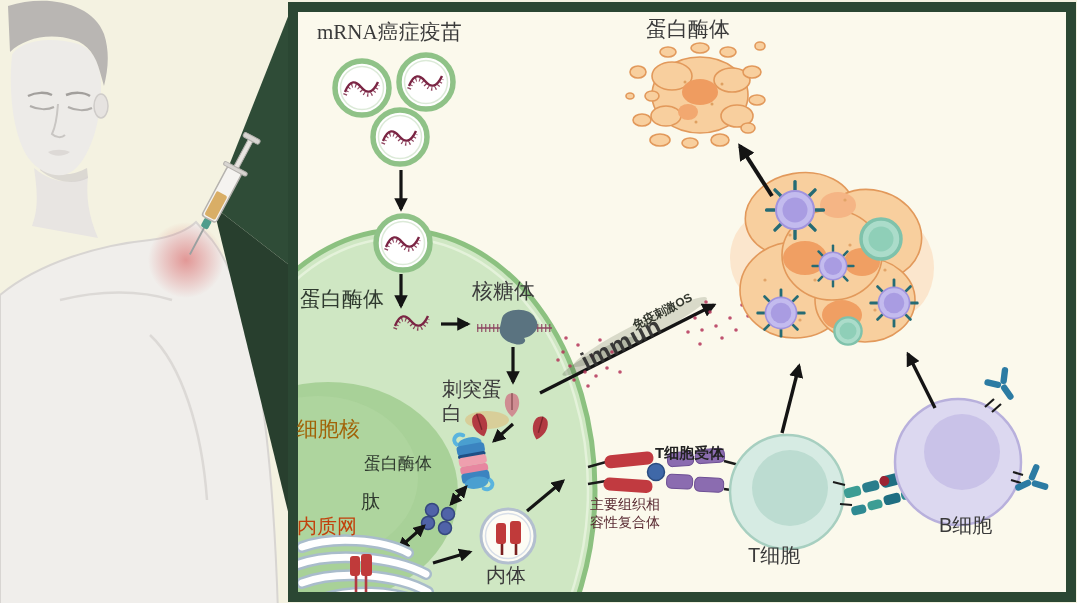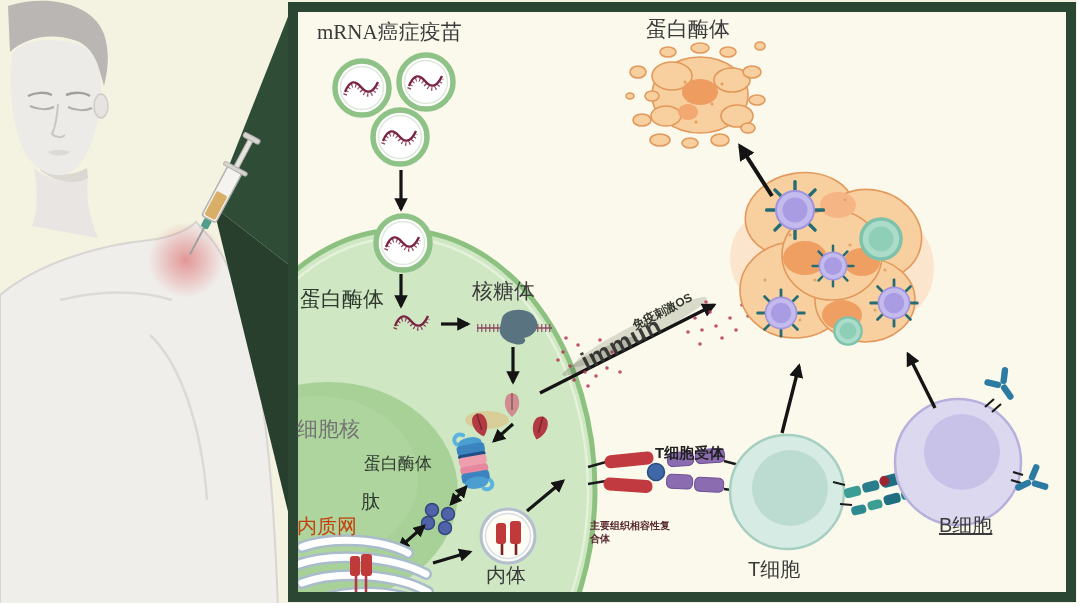--- a/index.html
+++ b/index.html
@@ -5,21 +5,21 @@
   html,body{margin:0;padding:0;background:#ffffff;}
   .stage{position:relative;width:1080px;height:612px;overflow:hidden;
          font-family:"Liberation Sans", sans-serif;background:#f4f2e1;}
   .stage svg{position:absolute;left:0;top:0;}
   .lbl{position:absolute;color:#3a3a3a;line-height:1.18;white-space:nowrap;}
   .lbl.wrap{white-space:normal;}
   .t-big{font-size:21px;font-weight:500;font-family:Liberation Serif, serif;}
   .t-cell-lbl{font-size:20px;font-weight:500;}
   .t-small{font-size:17px;font-weight:500;}
   .t-tiny{font-size:15px;font-weight:700;color:#222;}
-  .t-mhc{font-size:10px;font-weight:700;color:#582830;width:80px;line-height:1.25;margin-top:24px;}
+  .t-mhc{font-size:14px;font-weight:400;color:#582830;width:80px;line-height:1.25;}
   .wm-immun{font-size:25px;font-weight:800;color:#2d2d2d;transform:rotate(-27deg);transform-origin:left top;letter-spacing:1px;opacity:.92;}
   .wm-os{font-size:12px;font-weight:700;color:#20251c;transform:rotate(-27deg);transform-origin:left top;opacity:.9;}
 </style>
 </head>
 <body>
 
 <div class="stage">
 
 <svg width="1080" height="612" viewBox="0 0 1080 612">
   <defs>
@@ -361,25 +361,26 @@
   <rect x="293" y="7" width="778" height="590" fill="none" stroke="#2b4733" stroke-width="10"></rect>
 
   <rect x="0" y="603" width="1080" height="9" fill="#ffffff"></rect>
   <rect x="1077" y="0" width="3" height="612" fill="#ffffff"></rect>
 </svg>
 
 <div class="lbl t-big" style="left:317px;top:20px;">mRNA癌症疫苗</div>
 <div class="lbl t-big" style="left:646px;top:17px;">蛋白酶体</div>
 <div class="lbl t-big" style="left:300px;top:287px;color:#2f3a2f;">蛋白酶体</div>
 <div class="lbl t-big" style="left:472px;top:279px;">核糖体</div>
-<div class="lbl t-big" style="left:297px;top:417px;color:#737373;">细胞核</div>
+<div class="lbl t-cell-lbl wrap" style="left:442px;top:378px;width:68px;">刺突蛋白</div>
+<div class="lbl t-big" style="left:297px;top:417px;color:#a16207;">细胞核</div>
 <div class="lbl t-small" style="left:364px;top:454px;color:#2f3a2f;">蛋白酶体</div>
 <div class="lbl" style="left:361px;top:491px;font-size:19px;font-weight:500;color:#2f3a2f;">肽</div>
 <div class="lbl t-cell-lbl" style="left:297px;top:515px;color:#c2410c;">内质网</div>
 <div class="lbl t-cell-lbl" style="left:486px;top:564px;">内体</div>
 <div class="lbl t-tiny" style="left:655px;top:444px;">T细胞受体</div>
 <div class="lbl t-mhc wrap" style="left:590px;top:496px;">主要组织相容性复合体</div>
-<div class="lbl t-cell-lbl" style="left:748px;top:558px;">T细胞</div>
-<div class="lbl t-cell-lbl" style="left:939px;top:514px;text-decoration:underline;">B细胞</div>
+<div class="lbl t-cell-lbl" style="left:748px;top:544px;">T细胞</div>
+<div class="lbl t-cell-lbl" style="left:939px;top:514px;">B细胞</div>
 <div class="lbl wm-immun" style="left:576px;top:350px;">immun</div>
 <div class="lbl wm-os" style="left:630px;top:320px;">免疫刺激OS</div>
 
 </div>
 
 </body></html>

